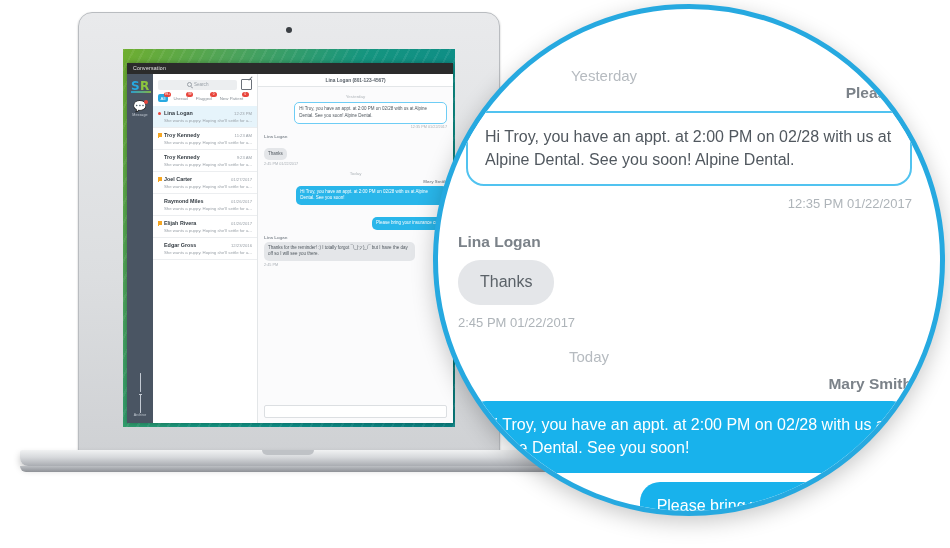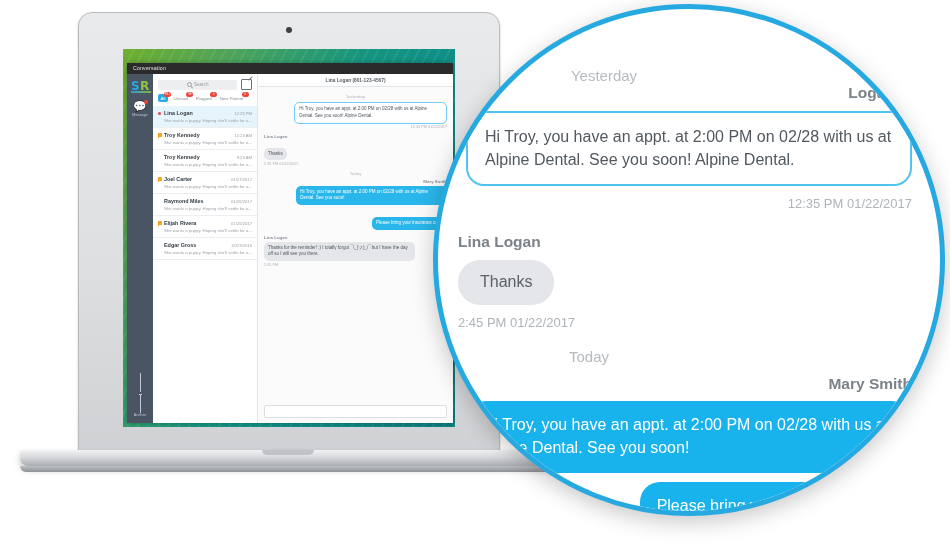--- a/index.html
+++ b/index.html
@@ -310,21 +310,21 @@
     </div>
   <div class="foot"></div>
 </div>
 
 <div class="mag-wrap">
   <div class="mag-inner">
 
     <div class="z-sep s1">Yesterday</div>
 
     <div class="z-block">
-      <div class="z-who r">Logan M</div>
+      <div class="z-who r">Please M</div>
       <div class="z-row r" style="margin-top:9px;">
         <span class="z-bub sys">Hi Troy, you have an appt. at 2:00 PM on 02/28 with us at Alpine Dental. See you soon! Alpine Dental.</span>
       </div>
       <div class="z-stamp r" style="margin-top:10px;">12:35 PM  01/22/2017</div>
     </div>
 
     <div class="z-block" style="margin-top:22px;margin-left:-8px;">
       <div class="z-who">Lina Logan</div>
       <div style="margin-top:9px;">
         <span class="z-bub in">Thanks</span>

